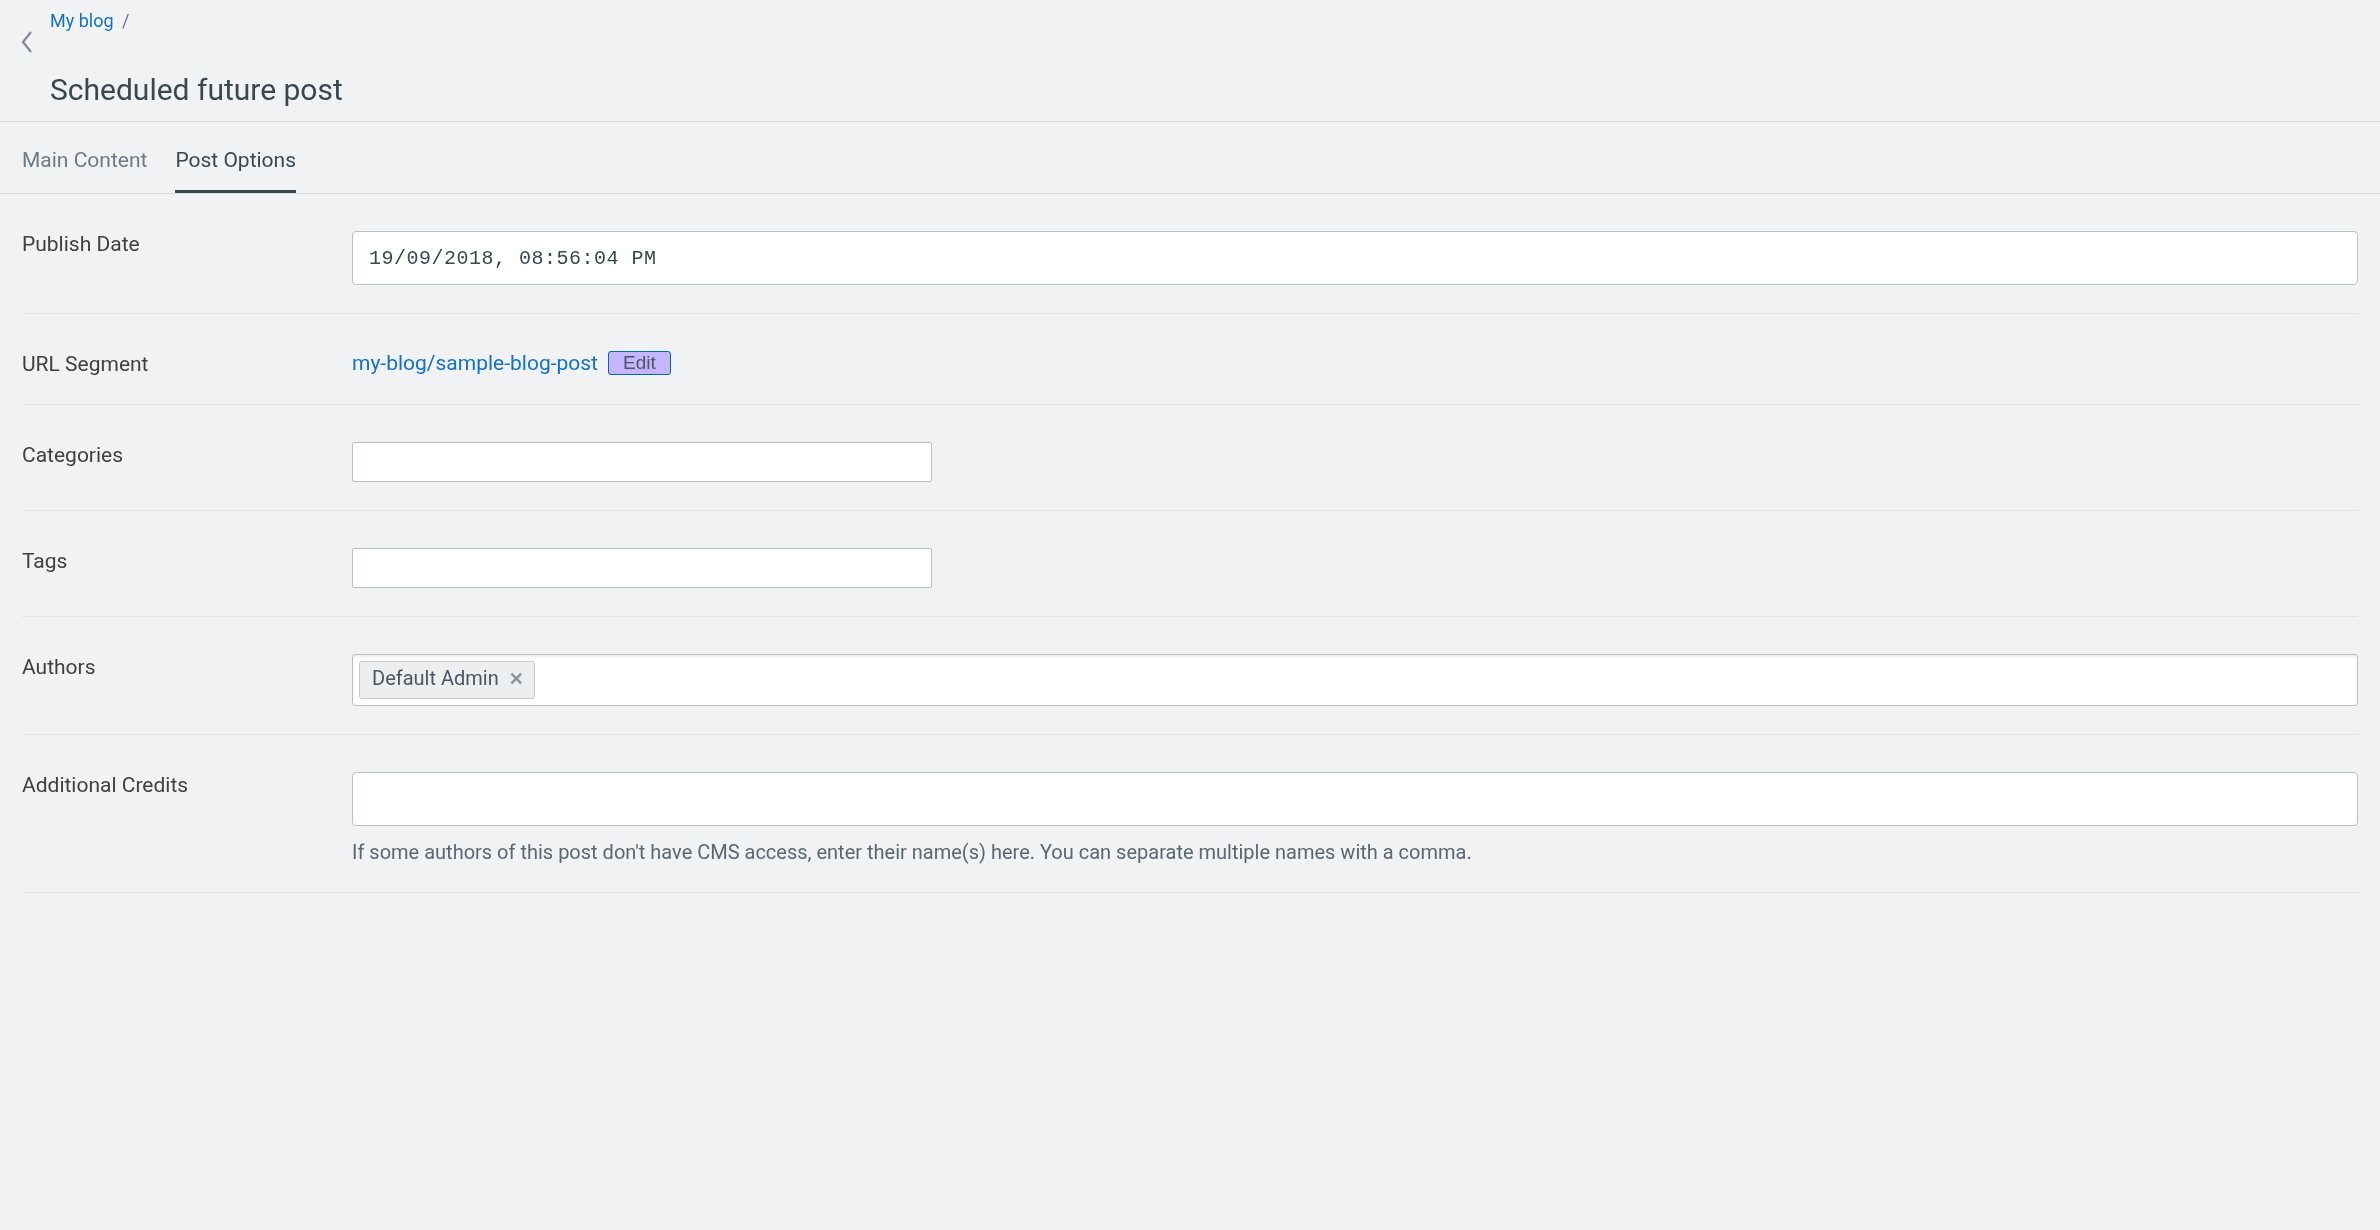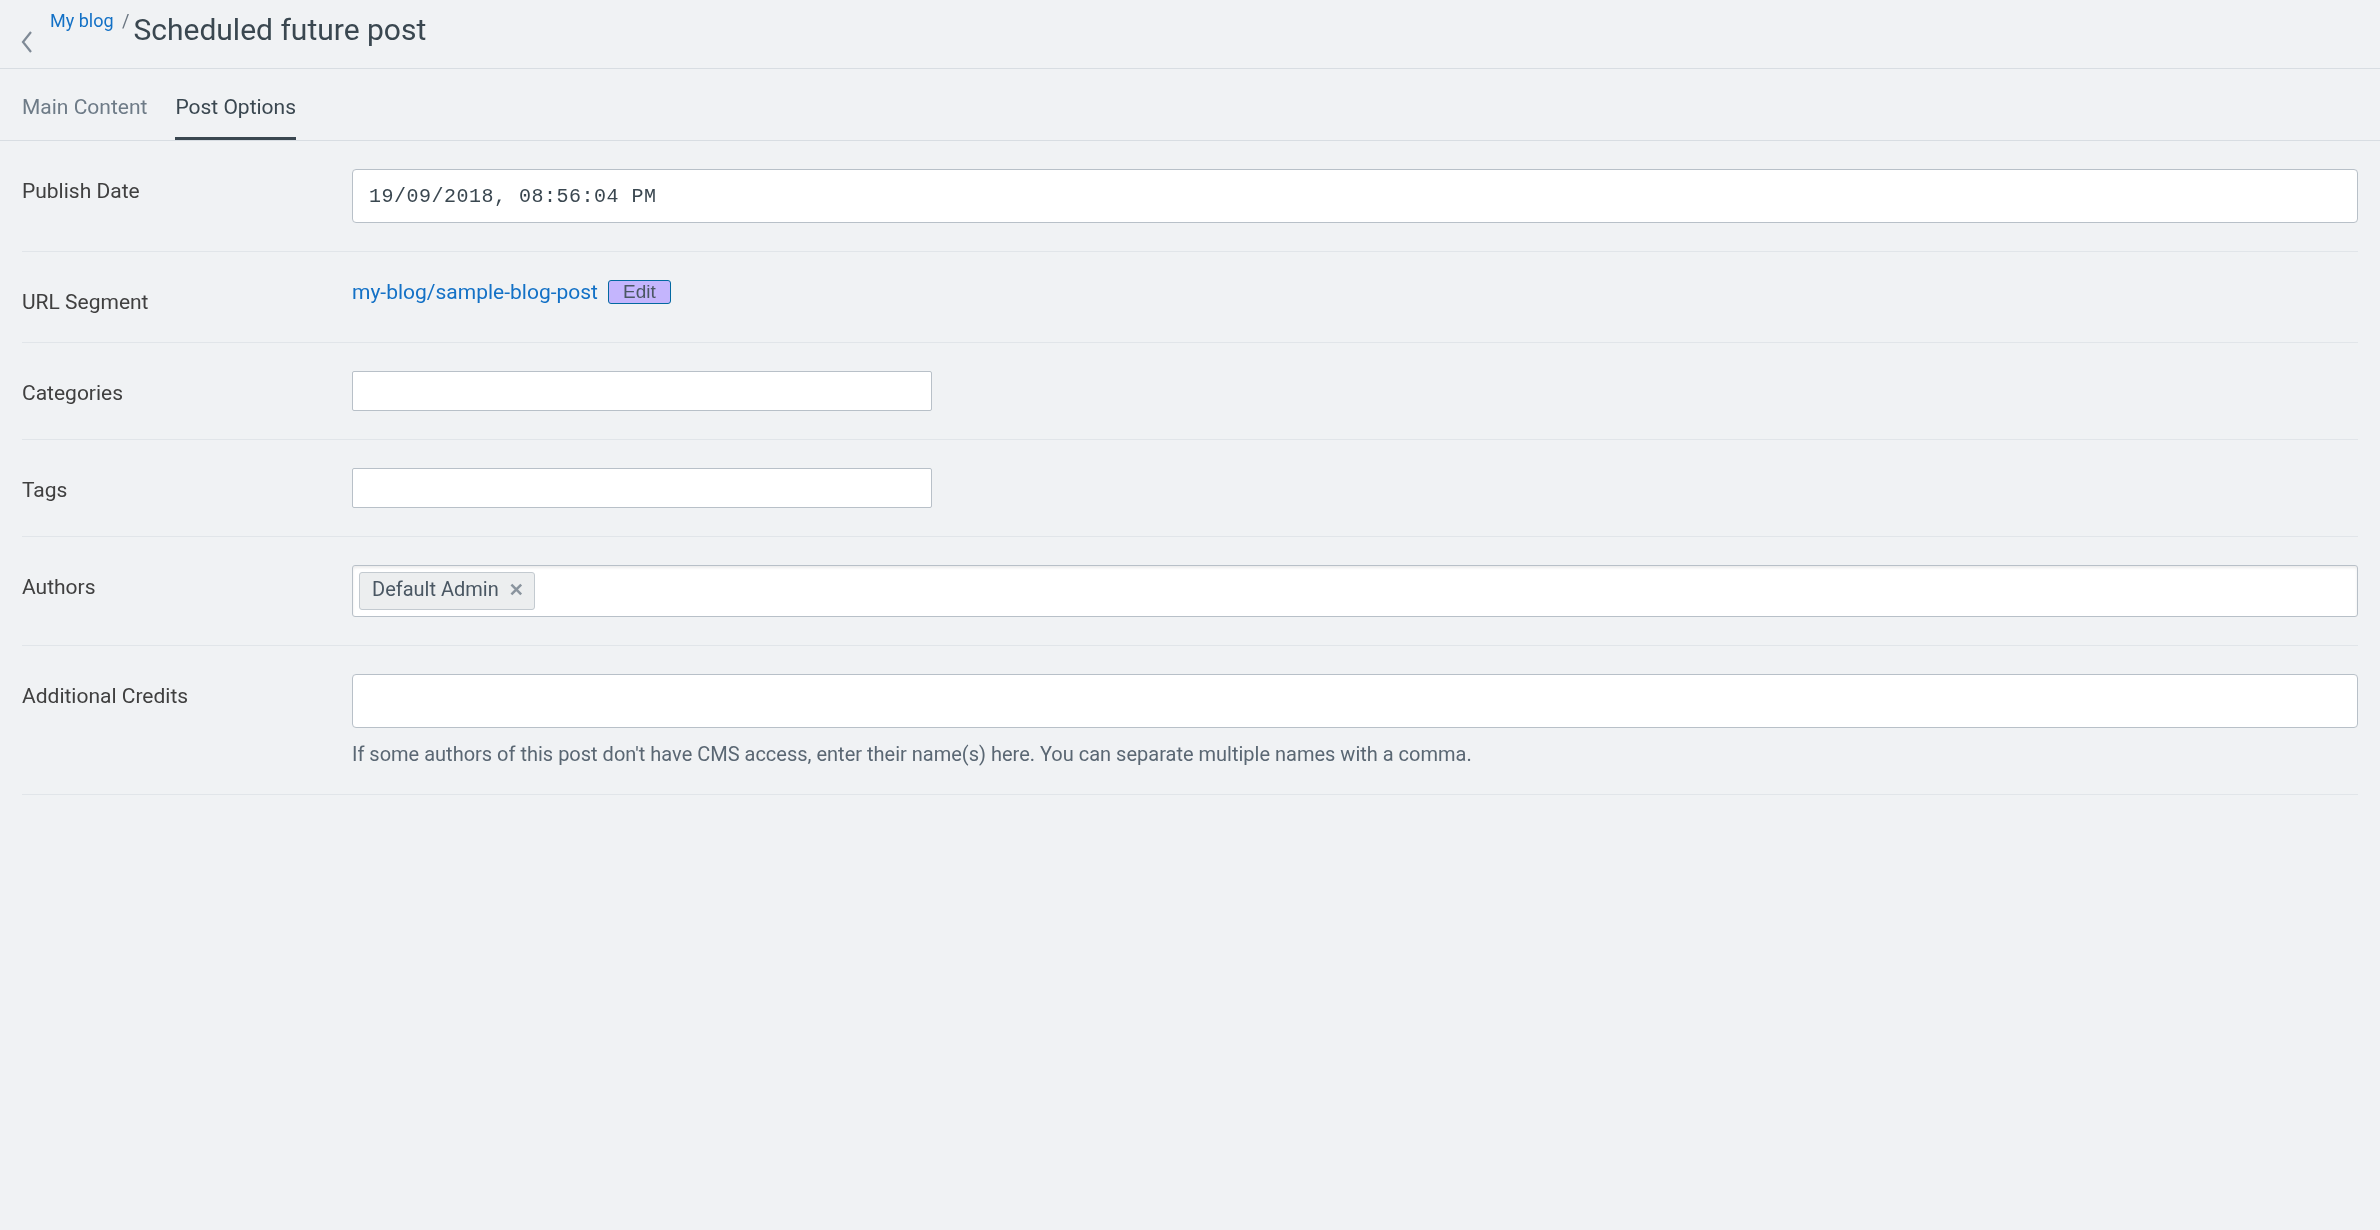--- a/index.html
+++ b/index.html
@@ -17,21 +17,21 @@
     border-bottom: 1px solid #d8dde2;
   }
   .back-btn {
     color: #7f8a96;
     font-size: 26px;
     margin-top: 20px;
     margin-right: 16px;
     cursor: pointer;
     display: inline-flex;
   }
-  .header-text { display: flex; flex-direction: row; }
+  .header-text { display: flex; flex-direction: column; gap: 39px; }
   .breadcrumb {
     font-size: 18px;
     color: #1371c6;
   }
   .breadcrumb .sep { color: #6a7580; margin: 0 4px; }
   .page-title {
     font-size: 30px;
     font-weight: 400;
     color: #3a4750;
     margin-top: 2px;
@@ -61,21 +61,21 @@
     padding: 28px 0;
     border-bottom: 1px solid #e1e5e9;
   }
   .field-label {
     width: 330px;
     flex-shrink: 0;
     color: #404040;
     font-size: 21px;
     padding-top: 10px;
   }
-  .field-value { flex: 1; }
+  .field-value { flex: 1; margin-top: 9px; }
   .text-input {
     width: 100%;
     height: 54px;
     border: 1px solid #b8c0c8;
     border-radius: 4px;
     padding: 0 16px;
     font-size: 20px;
     font-family: inherit;
     color: #3a4750;
     background: #fff;

